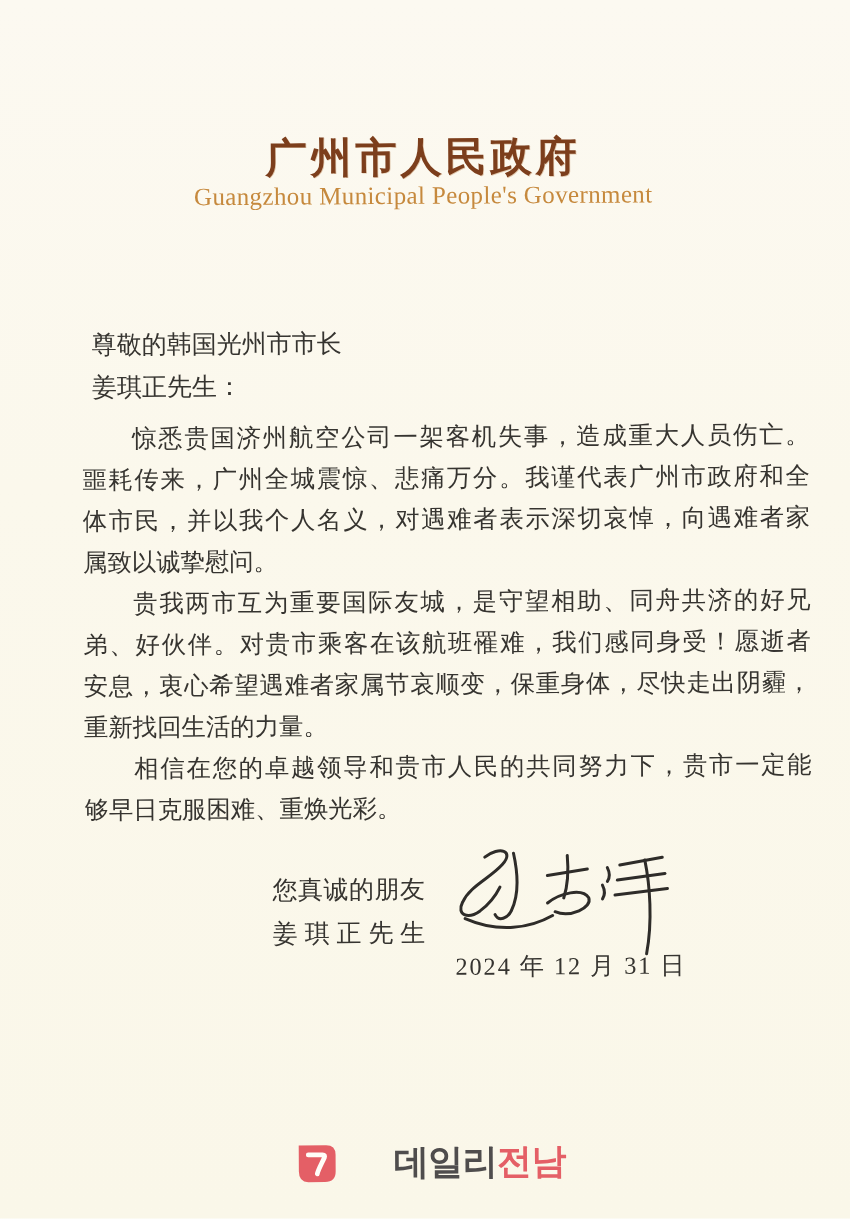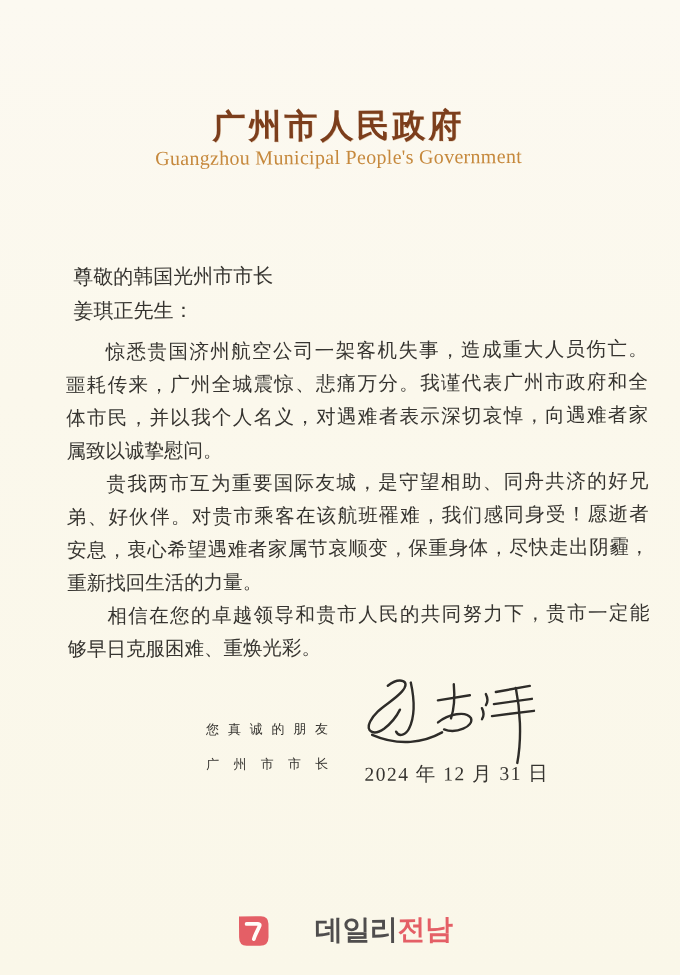--- a/index.html
+++ b/index.html
@@ -40,23 +40,22 @@
     font-size:19.5px;
   }
   .bline{
     height:33px;line-height:33px;
     text-align:justify;text-align-last:justify;
     overflow:hidden;white-space:nowrap;
   }
   .bline.end{text-align-last:left;}
   .bline.indent{text-indent:40px;}
   .closing{
-    position:absolute;left:204px;top:696px;width:122px;
-    font-size:13px;
-    margin-top:16px;
+    position:absolute;left:216px;top:696px;width:122px;
+    font-size:20px;
   }
   .closing .cline{
     height:33px;line-height:33px;
     text-align:justify;text-align-last:justify;
     white-space:nowrap;overflow:hidden;
   }
   .closing .cline + .cline{margin-top:2px;}
   .signature{
     position:absolute;left:352px;top:674px;width:190px;height:96px;
   }
@@ -98,21 +97,21 @@
       <div class="bline indent">贵我两市互为重要国际友城，是守望相助、同舟共济的好兄</div>
       <div class="bline">弟、好伙伴。对贵市乘客在该航班罹难，我们感同身受！愿逝者</div>
       <div class="bline">安息，衷心希望遇难者家属节哀顺变，保重身体，尽快走出阴霾，</div>
       <div class="bline end">重新找回生活的力量。</div>
       <div class="bline indent">相信在您的卓越领导和贵市人民的共同努力下，贵市一定能</div>
       <div class="bline end">够早日克服困难、重焕光彩。</div>
     </div>
 
     <div class="closing">
       <div class="cline">您真诚的朋友</div>
-      <div class="cline">广州市市长</div>
+      <div class="cline">姜琪正先生</div>
     </div>
 
     <svg class="signature" viewBox="0 0 190 96" fill="none" stroke="#2e2c29" stroke-width="2.4" stroke-linecap="round" stroke-linejoin="round">
       <path d="M34 12 C46 3 58 7 48 18 C38 29 22 35 16 48 C11 58 20 62 30 55 C38 49 43 42 46 36"></path>
       <path d="M57 9 C60 23 62 41 55 55 C52 61 45 64 42 58"></path>
       <path d="M18 61 C45 73 70 69 88 59"></path>
       <path d="M84 27 L116 22"></path>
       <path d="M100 11 C101 23 101 33 97 45"></path>
       <path d="M84 49 C94 41 112 37 117 45 C120 53 102 61 90 56"></path>
       <path d="M132 21 C134 25 134 29 132 32"></path>

